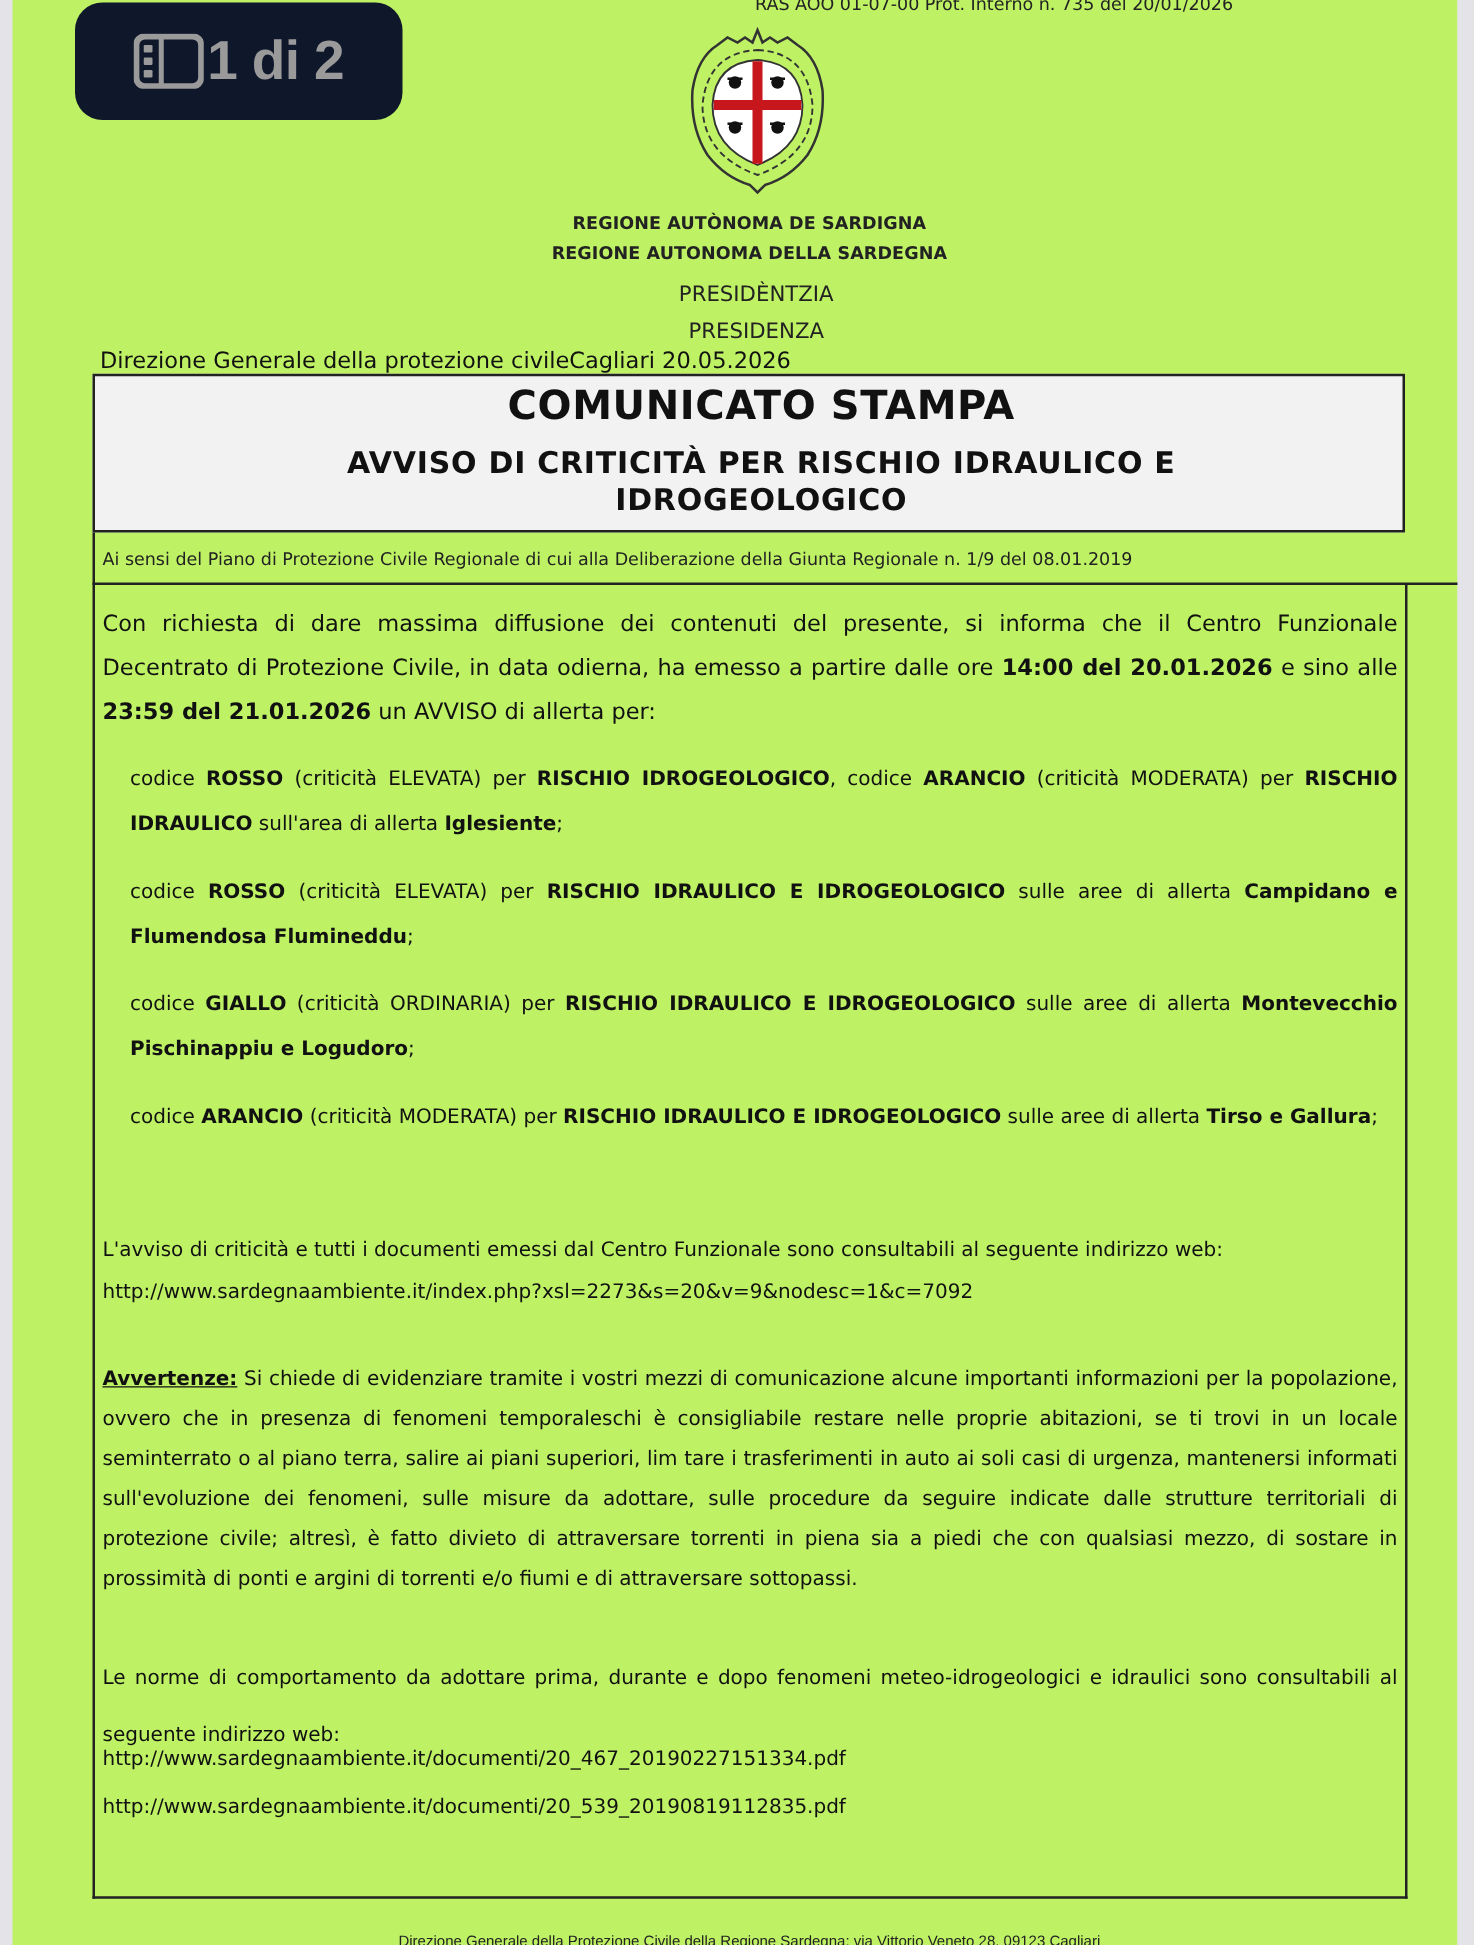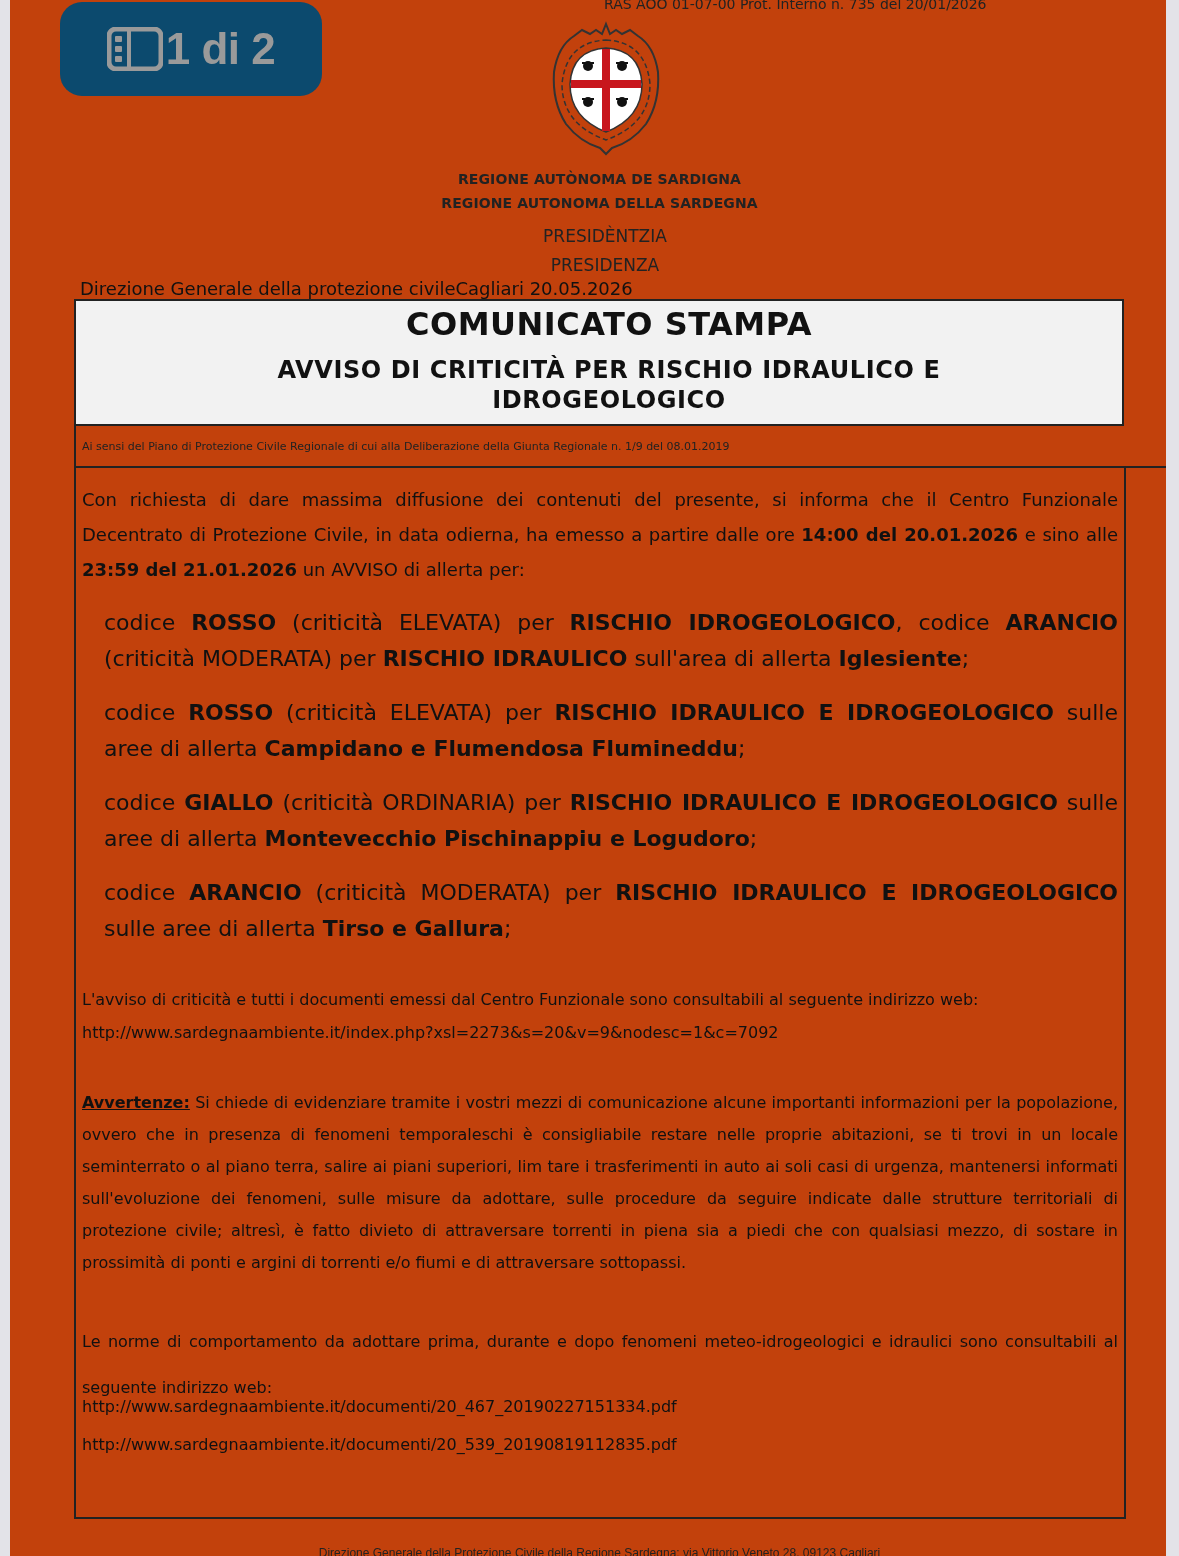--- a/index.html
+++ b/index.html
@@ -5,25 +5,25 @@
   html, body { margin: 0; padding: 0; }
   body {
     width: 1179px; height: 1556px; overflow: hidden;
     background: #e6e6ea;
     font-family: "DejaVu Sans", sans-serif;
     color: #111;
     position: relative;
   }
   .page {
     position: absolute; left: 10px; top: 0; width: 1156px; height: 1556px;
-    background: #c2410c;
+    background: #bef264;
   }
   .page-indicator {
     position: absolute; left: 60px; top: 2px; width: 262px; height: 94px;
-    background: #0c4a6e; border-radius: 22px;
+    background: #0f172a; border-radius: 22px;
     display: flex; align-items: center; justify-content: center; gap: 3px;
     cursor: pointer;
   }
   .page-indicator .pi-icon { width: 56px; height: 44px; }
   .page-indicator .pi-text {
     font-family: "Liberation Sans", sans-serif; font-weight: 700;
     font-size: 44px; color: #9a9a9a; letter-spacing: -0.5px;
   }
   .prot {
     position: absolute; left: 594px; top: -4px;
@@ -59,33 +59,33 @@
     margin-top: 4px; font-family: "DejaVu Sans", sans-serif; font-weight: 700;
     font-size: 32px; letter-spacing: 0.5px;
   }
   .header-box .subtitle {
     margin: 12px auto 4px; width: 820px; font-family: "DejaVu Sans", sans-serif;
     font-weight: 700; font-size: 24px; line-height: 30px; letter-spacing: 0.6px;
   }
   .ref-box {
     position: absolute; left: 64px; top: 426px; width: 1097px; height: 42px;
     border: 2px solid #222; border-top: none; box-sizing: border-box;
-    font-size: 11px; padding: 14px 0 15px 6px; color: #222;
+    font-size: 14px; padding: 14px 0 15px 6px; color: #222;
   }
   .content-box {
     position: absolute; left: 64px; top: 468px; width: 1052px; height: 1051px;
     border: 2px solid #222; border-top: none; box-sizing: border-box;
   }
   .intro {
     position: absolute; left: 6px; top: 14px; width: 1036px;
     font-size: 18px; line-height: 35px; text-align: justify; color: #111;
   }
   .alerts { position: absolute; left: 28px; top: 137px; width: 1014px; }
   .alert {
-    font-size: 22px; line-height: 36px; text-align: justify; color: #111;
+    font-size: 16px; line-height: 36px; text-align: justify; color: #111;
     margin-bottom: 18px;
   }
   .avail {
     position: absolute; left: 6px; top: 515px; width: 1036px;
     font-size: 16px; color: #111;
   }
   .avail .line { height: 33px; line-height: 33px; }
   .warning {
     position: absolute; left: 6px; top: 619px; width: 1036px;
     font-size: 16px; line-height: 32px; text-align: justify; color: #111;

